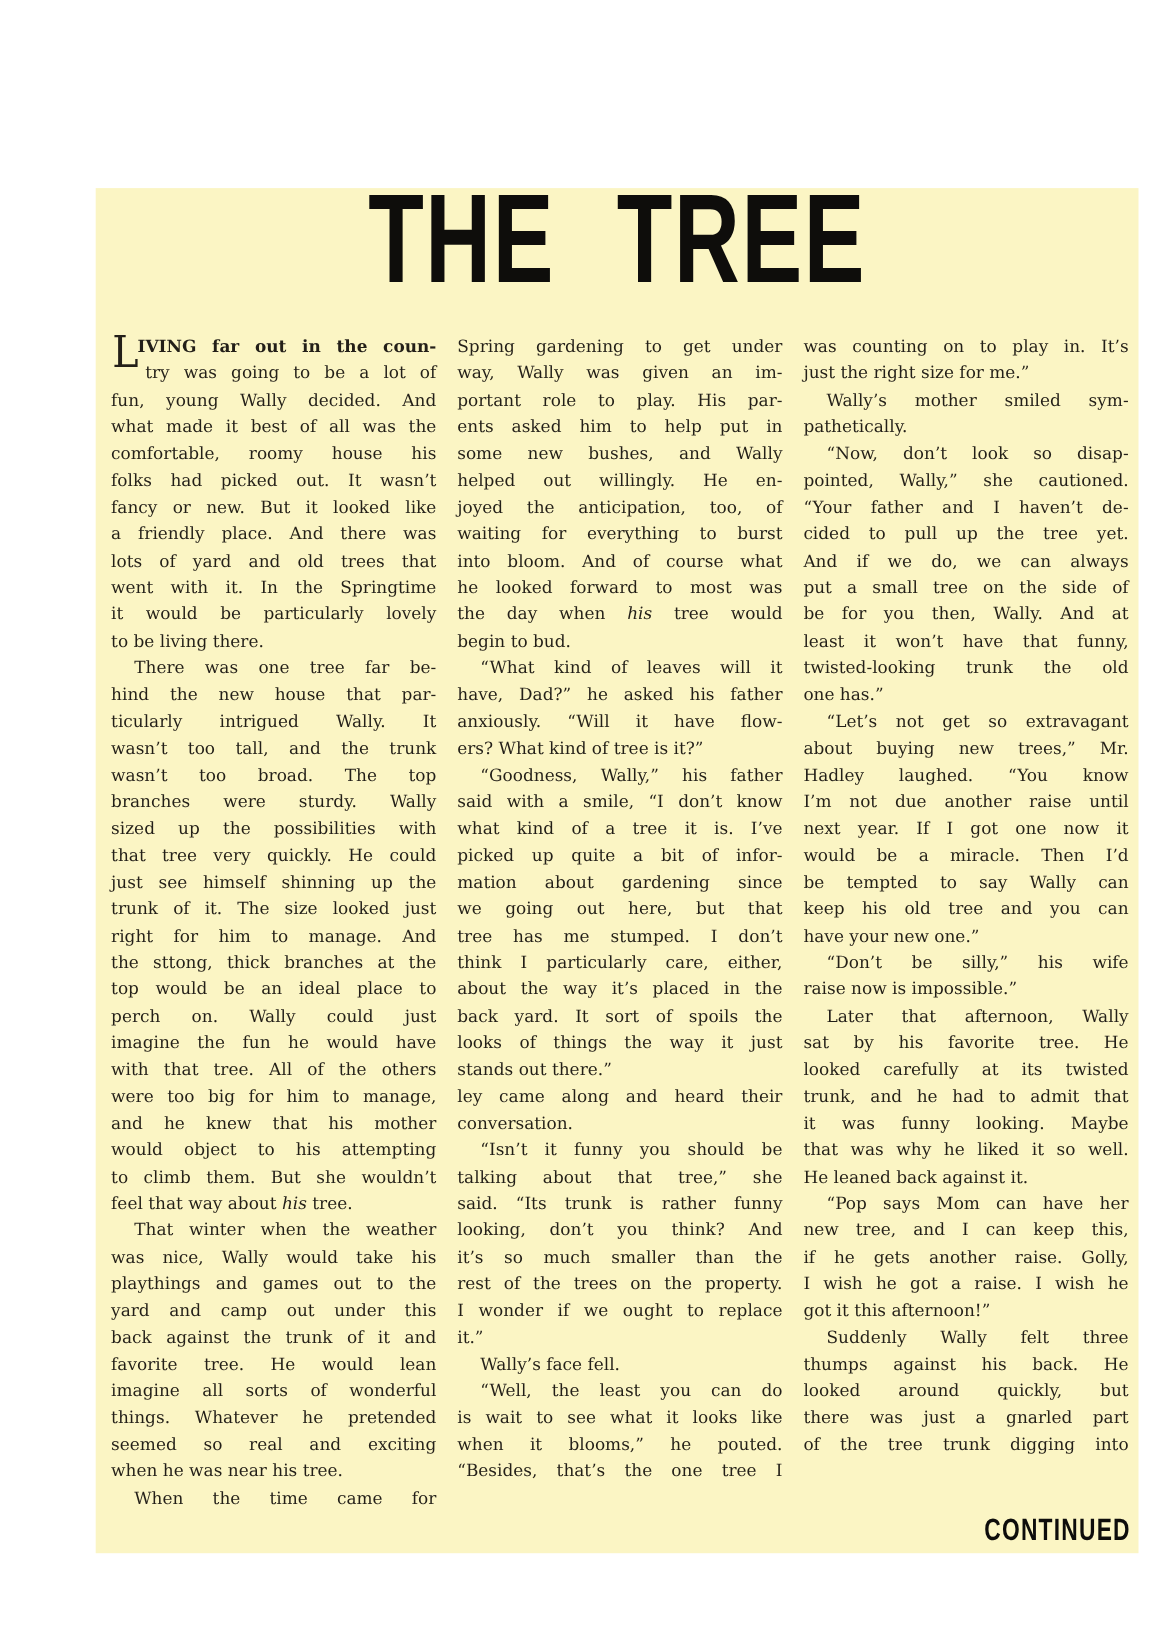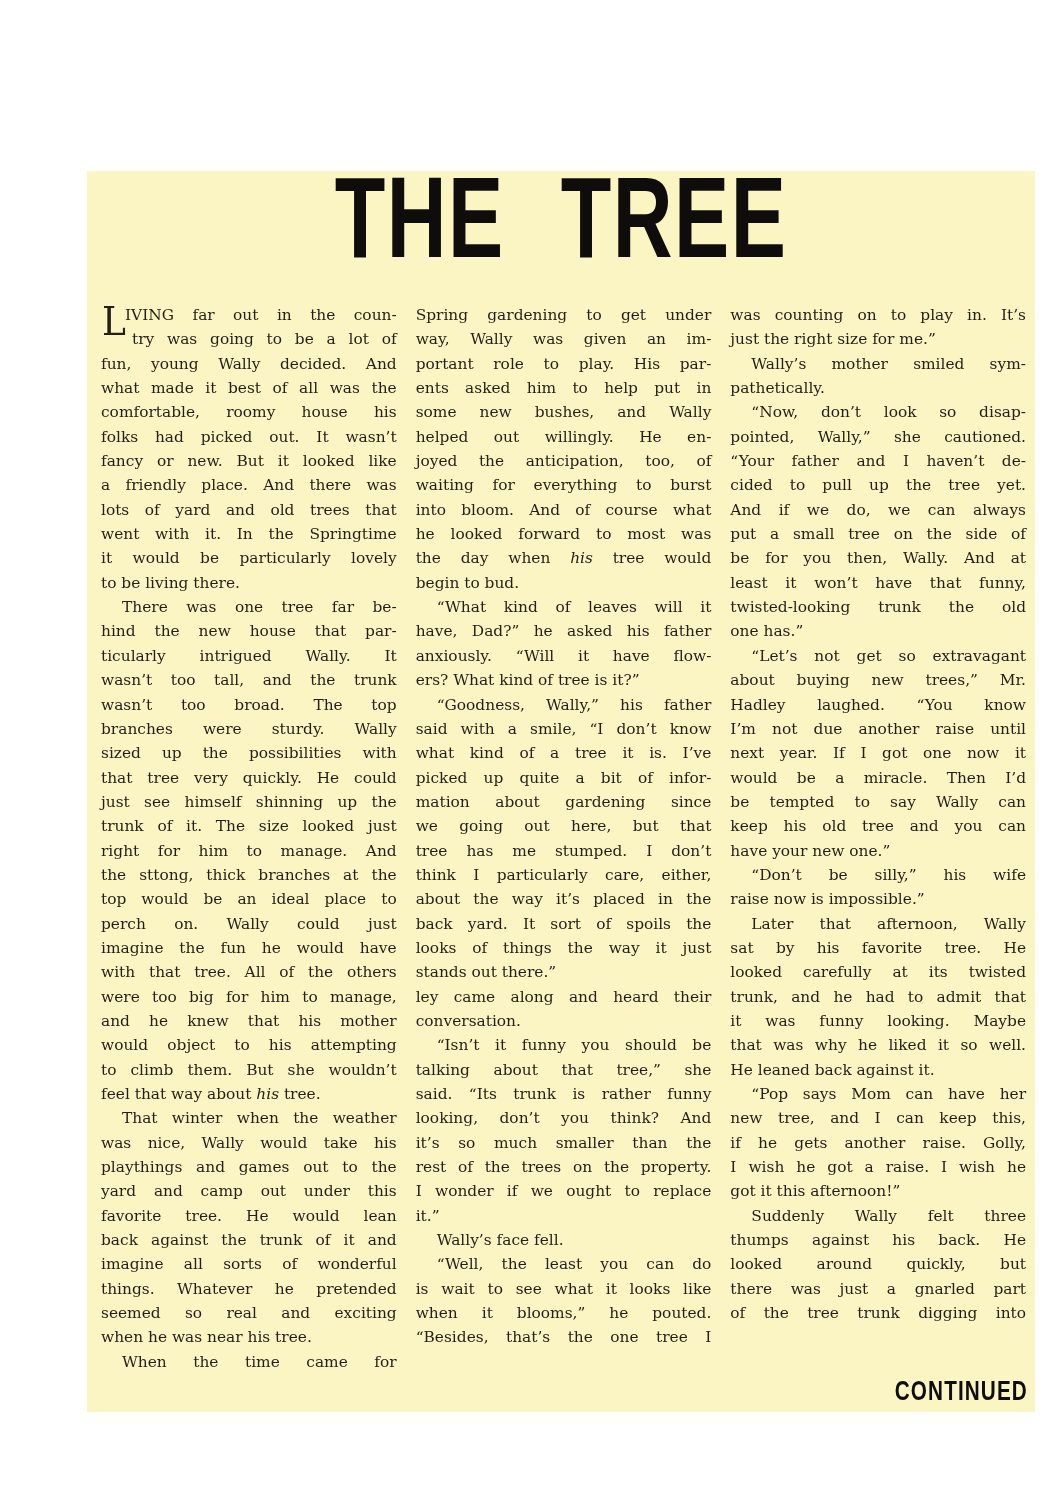--- a/index.html
+++ b/index.html
@@ -27,21 +27,21 @@
   }
   .column{flex:1 1 0;min-width:0;}
   .para{margin:0;}
   .line{
     font-size:15.4px;line-height:24.35px;
     text-align:justify;text-align-last:justify;
     white-space:normal;
   }
   .line.last{text-align-last:left;}
   .line.indent{padding-left:21px;}
-  .line.dc1{padding-left:24px;}
+  .line.dc1{padding-left:24px;font-weight:bold;}
   .line.dc2{padding-left:31px;}
   .has-dropcap{position:relative;}
   .dropcap{
     position:absolute;left:1px;top:-2px;
     font-size:40px;line-height:40px;
     transform:scaleX(0.9);transform-origin:left top;
   }
   .continued{
     position:absolute;right:7px;bottom:7px;
     font-family:"Liberation Sans",sans-serif;font-weight:700;
@@ -95,22 +95,22 @@
           <div class="line">and he knew that his mother</div>
           <div class="line">would object to his attempting</div>
           <div class="line">to climb them. But she wouldn’t</div>
           <div class="line last">feel that way about <i>his</i> tree.</div>
         </div>
         <div class="para">
           <div class="line indent">That winter when the weather</div>
           <div class="line">was nice, Wally would take his</div>
           <div class="line">playthings and games out to the</div>
           <div class="line">yard and camp out under this</div>
+          <div class="line">back against the trunk of it and</div>
           <div class="line">favorite tree. He would lean</div>
-          <div class="line">back against the trunk of it and</div>
           <div class="line">imagine all sorts of wonderful</div>
           <div class="line">things. Whatever he pretended</div>
           <div class="line">seemed so real and exciting</div>
           <div class="line last">when he was near his tree.</div>
         </div>
         <div class="para">
           <div class="line indent">When the time came for</div>
         </div>
       </div>
       <div class="column">

